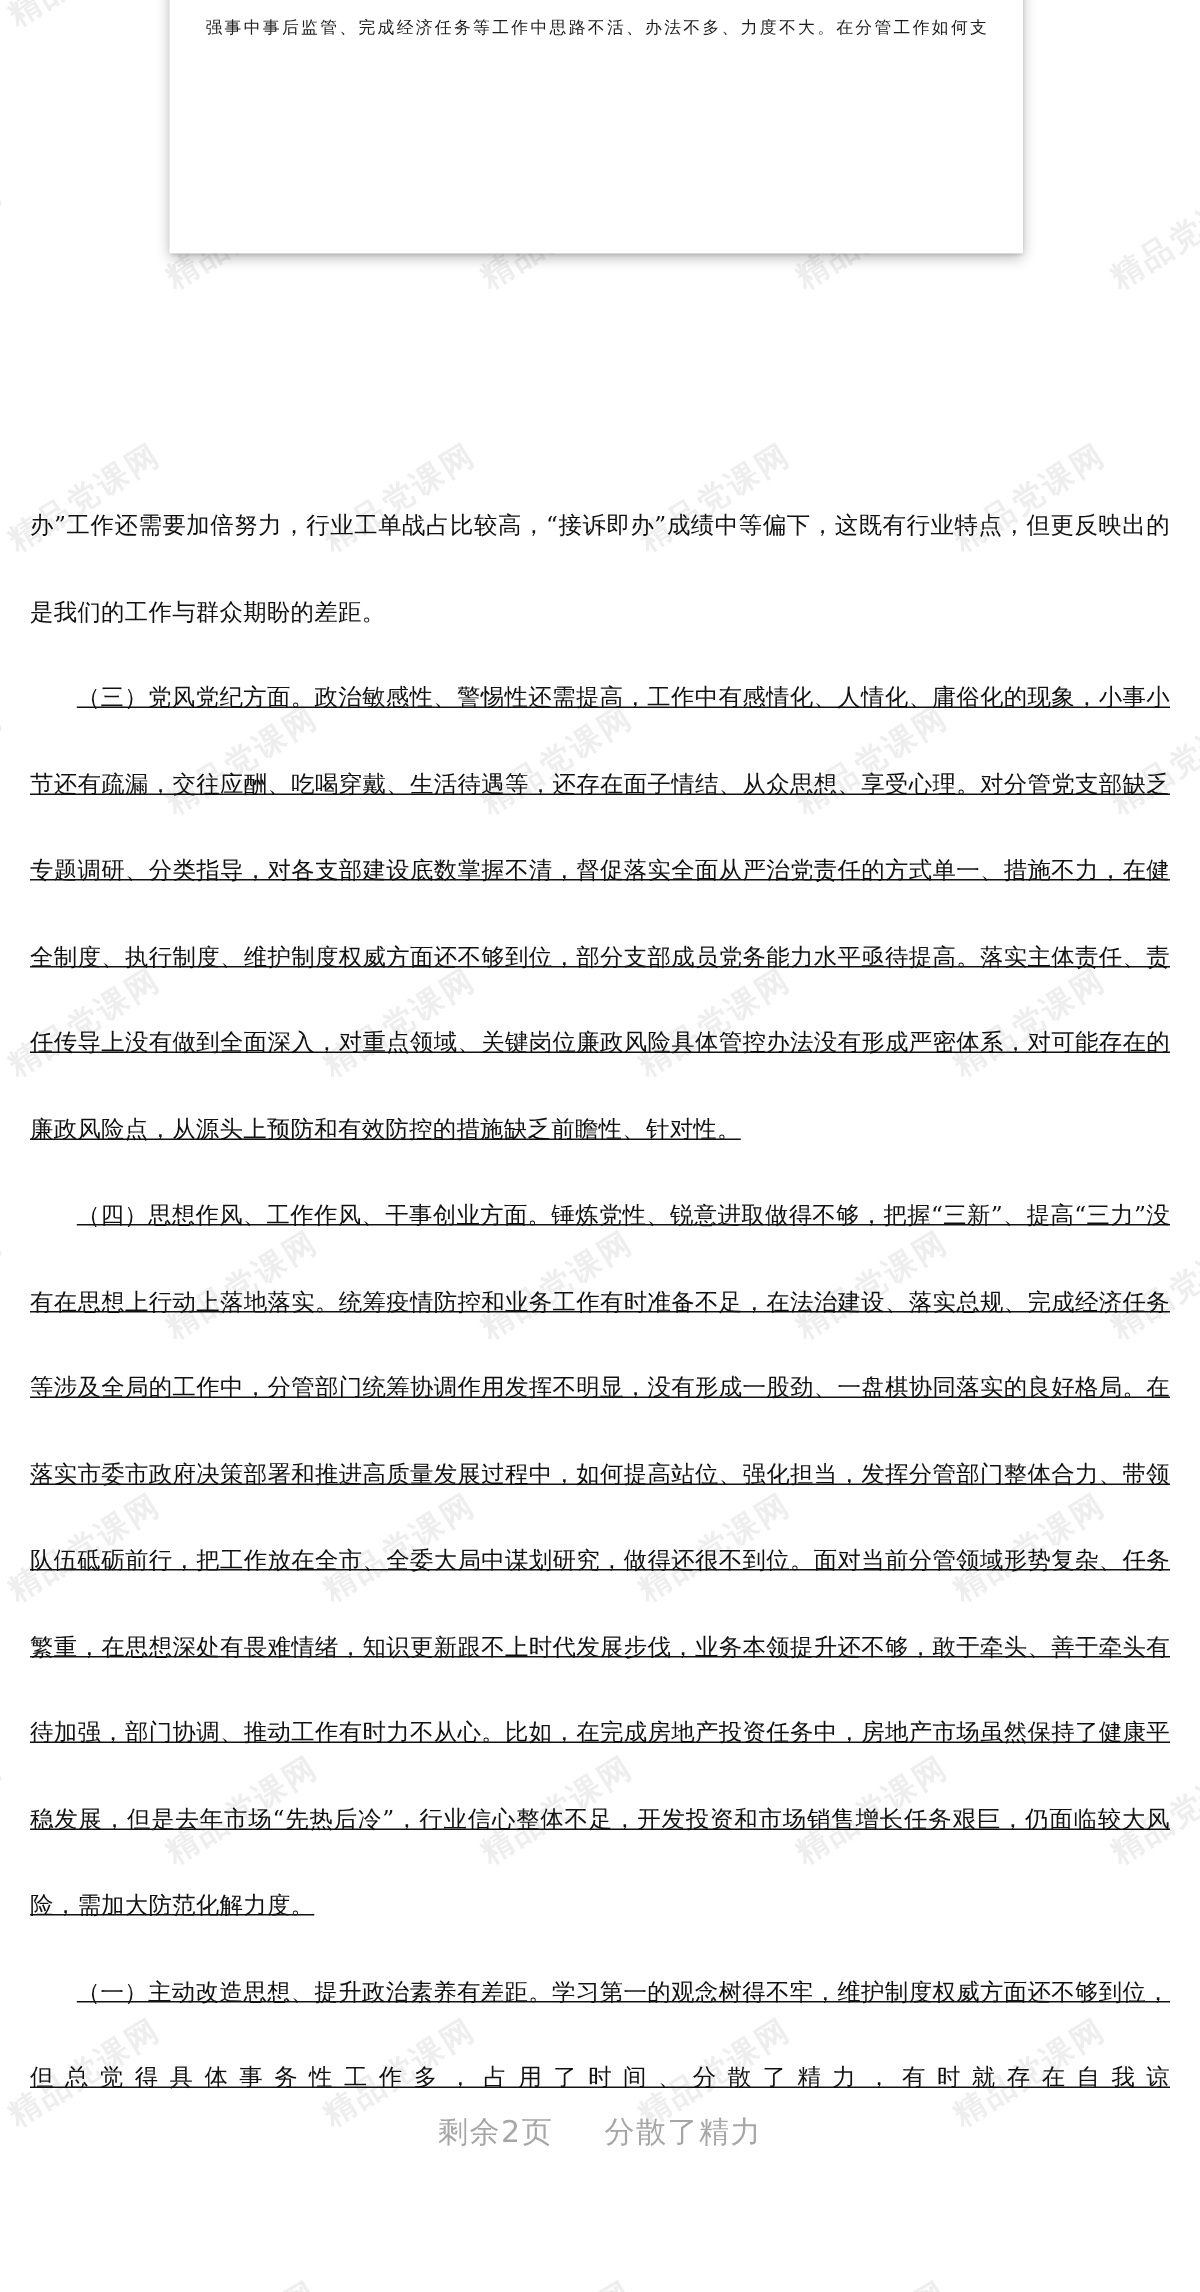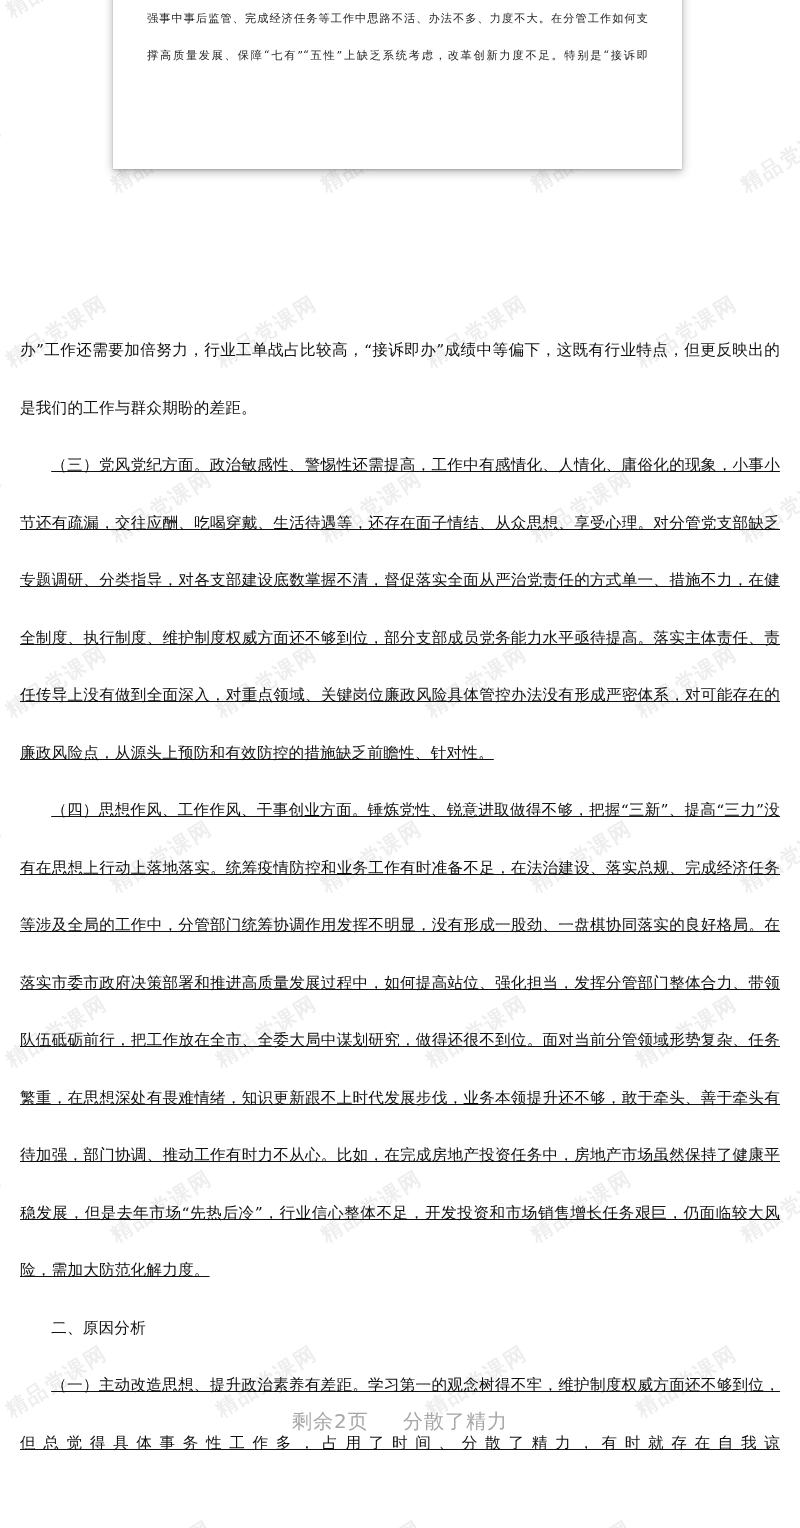--- a/index.html
+++ b/index.html
@@ -28,21 +28,21 @@
     box-shadow: 0 3px 9px rgba(0,0,0,0.30), 0 1px 2px rgba(0,0,0,0.18);
     box-sizing: border-box;
     overflow: hidden;
     z-index: 3;
   }
   #page-card-top .card-inner {
     position: absolute;
     left: 0;
     top: 60px;
     width: 569px;
-    padding: 0 34px;
+    padding: 0 24px;
     box-sizing: border-box;
   }
   #page-card-top p {
     margin: 0 0 0 0;
     font-size: 11.2px;
     line-height: 37px;
     color: #1d1d1d;
     text-align: justify;
     text-align-last: justify;
     letter-spacing: 0.1px;
@@ -179,30 +179,28 @@
     <span class="wm" style="color: rgba(60, 60, 60, 0.086); transform: rotate(-32deg); left: -105px; top: 1575px;">精品党课网</span>
     <span class="wm" style="color: rgba(60, 60, 60, 0.086); transform: rotate(-32deg); left: 105px; top: 1575px;">精品党课网</span>
     <span class="wm" style="color: rgba(60, 60, 60, 0.086); transform: rotate(-32deg); left: 315px; top: 1575px;">精品党课网</span>
     <span class="wm" style="color: rgba(60, 60, 60, 0.086); transform: rotate(-32deg); left: 525px; top: 1575px;">精品党课网</span>
     <span class="wm" style="color: rgba(60, 60, 60, 0.086); transform: rotate(-32deg); left: 735px; top: 1575px;">精品党课网</span>
   </div>
 
 <div id="page-card-top">
   <div class="card-inner">
     <p>强事中事后监管、完成经济任务等工作中思路不活、办法不多、力度不大。在分管工作如何支</p>
-    <p>撑高质量发展、保障“七有”“五性”上缺乏系统考虑，改革创新力度不足。特别是“接诉即</p>
   </div>
 </div>
 
 <div id="document-body">
   <div id="body-text">
     <p class="last-of-block">办”工作还需要加倍努力，行业工单战占比较高，“接诉即办”成绩中等偏下，这既有行业特点，但更反映出的是我们的工作与群众期盼的差距。</p>
     <p class="indent last-of-block">（三）党风党纪方面。政治敏感性、警惕性还需提高，工作中有感情化、人情化、庸俗化的现象，小事小节还有疏漏，交往应酬、吃喝穿戴、生活待遇等，还存在面子情结、从众思想、享受心理。对分管党支部缺乏专题调研、分类指导，对各支部建设底数掌握不清，督促落实全面从严治党责任的方式单一、措施不力，在健全制度、执行制度、维护制度权威方面还不够到位，部分支部成员党务能力水平亟待提高。落实主体责任、责任传导上没有做到全面深入，对重点领域、关键岗位廉政风险具体管控办法没有形成严密体系，对可能存在的廉政风险点，从源头上预防和有效防控的措施缺乏前瞻性、针对性。</p>
     <p class="indent last-of-block">（四）思想作风、工作作风、干事创业方面。锤炼党性、锐意进取做得不够，把握“三新”、提高“三力”没有在思想上行动上落地落实。统筹疫情防控和业务工作有时准备不足，在法治建设、落实总规、完成经济任务等涉及全局的工作中，分管部门统筹协调作用发挥不明显，没有形成一股劲、一盘棋协同落实的良好格局。在落实市委市政府决策部署和推进高质量发展过程中，如何提高站位、强化担当，发挥分管部门整体合力、带领队伍砥砺前行，把工作放在全市、全委大局中谋划研究，做得还很不到位。面对当前分管领域形势复杂、任务繁重，在思想深处有畏难情绪，知识更新跟不上时代发展步伐，业务本领提升还不够，敢于牵头、善于牵头有待加强，部门协调、推动工作有时力不从心。比如，在完成房地产投资任务中，房地产市场虽然保持了健康平稳发展，但是去年市场“先热后冷”，行业信心整体不足，开发投资和市场销售增长任务艰巨，仍面临较大风险，需加大防范化解力度。</p>
-    <p class="heading">二、原因分析</p>
     <p class="indent">（一）主动改造思想、提升政治素养有差距。学习第一的观念树得不牢，维护制度权威方面还不够到位，但总觉得具体事务性工作多，占用了时间、分散了精力，有时就存在自我谅</p>
   </div>
 </div>
 
 <div id="download-prompt">
   <span class="prompt-text">剩余2页</span>
   <span class="gap"></span>
   <span class="prompt-text">分散了精力</span>
 </div>
 

